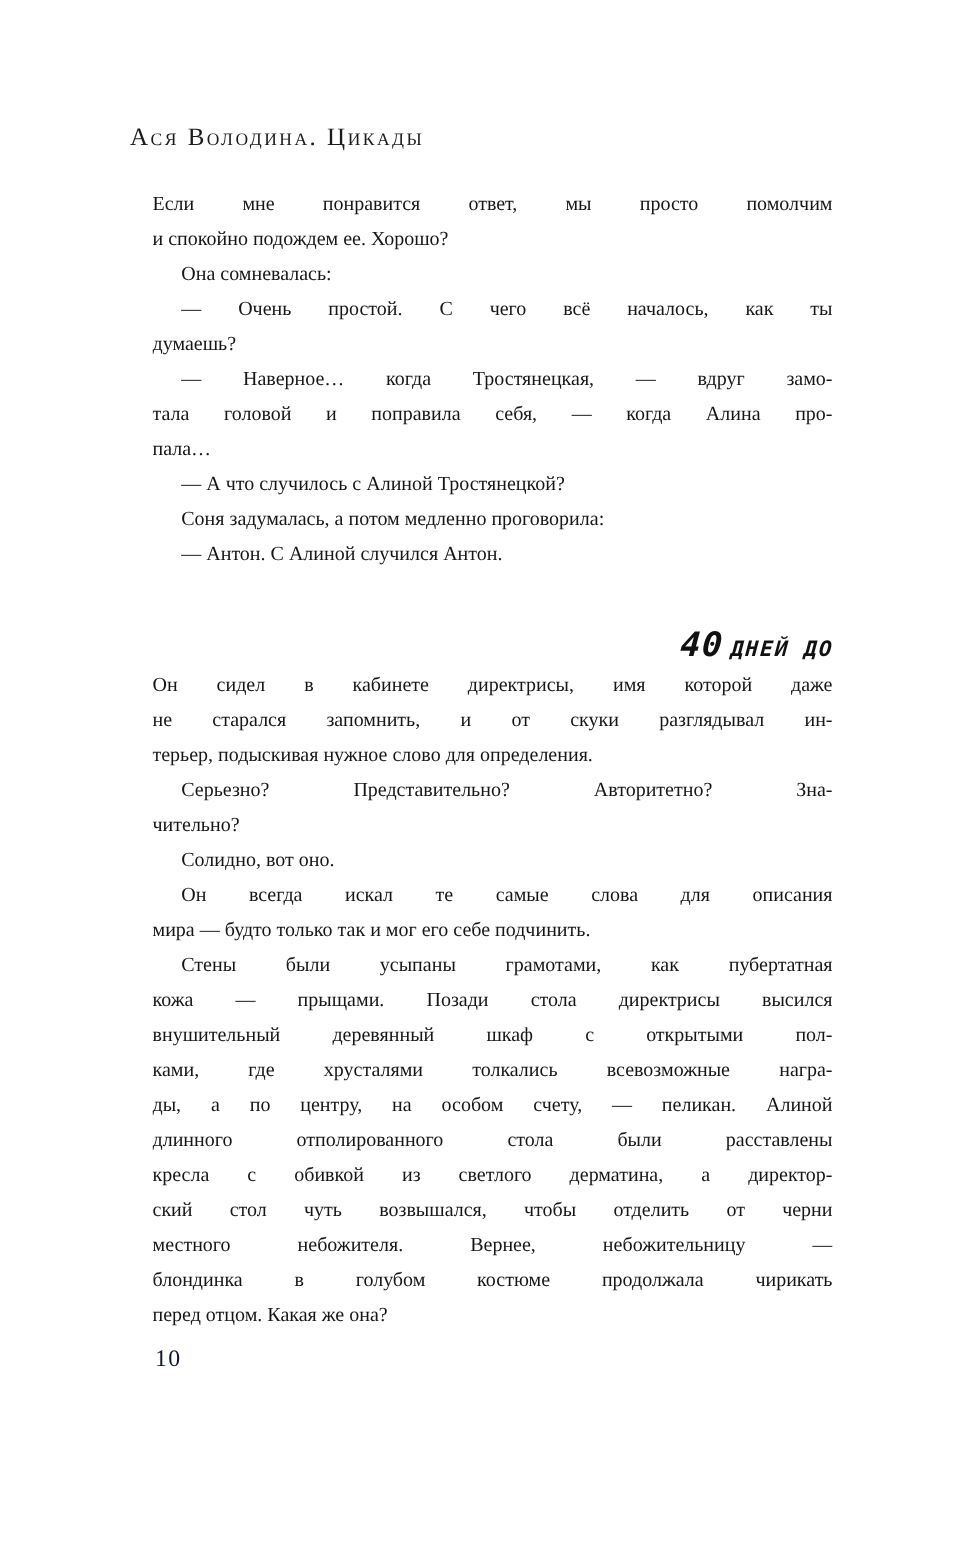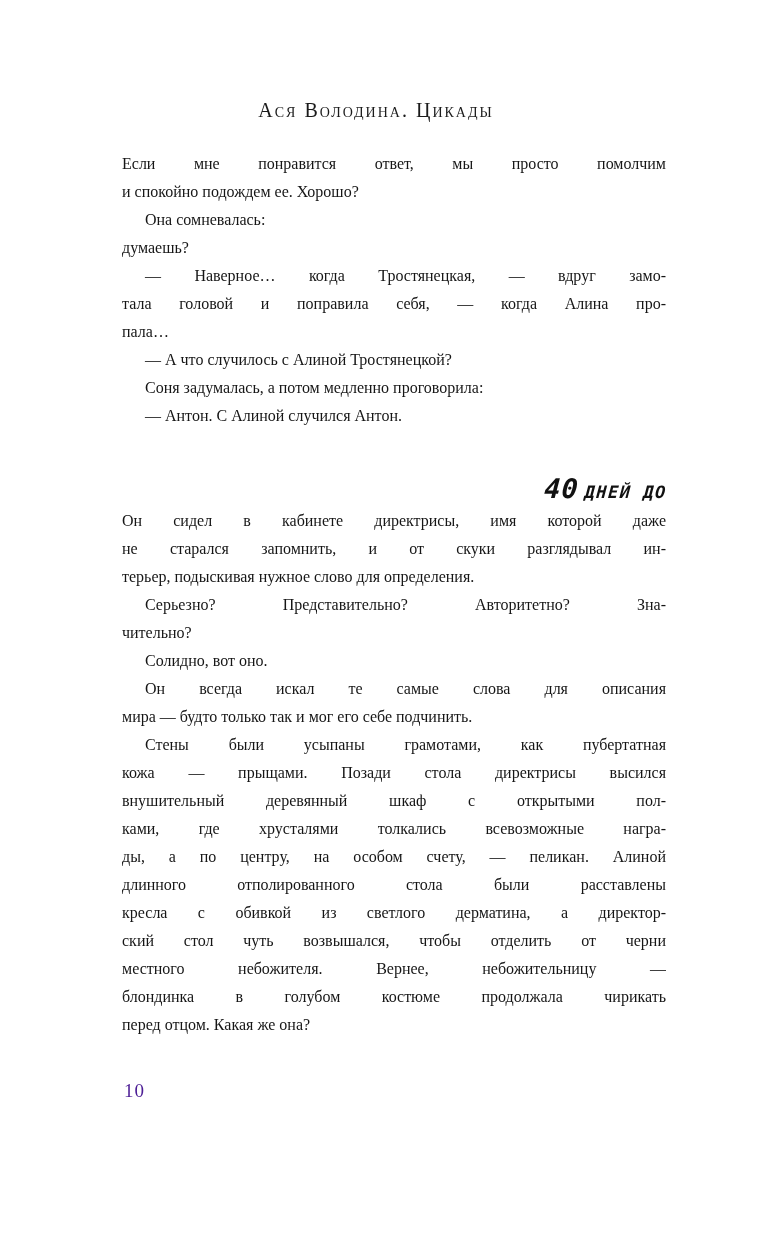--- a/index.html
+++ b/index.html
@@ -13,21 +13,20 @@
     height: 1240px;
     background: #ffffff;
     color: #161616;
     font-family: "Liberation Serif", "DejaVu Serif", serif;
     overflow: hidden;
   }
   .running-header {
     margin-top: 98px;
     margin-left: 122px;
     width: 544px;
-    text-align: center;
     transform: translateX(-18px);
     font-size: 20px;
     line-height: 24px;
     font-variant: small-caps;
     letter-spacing: 2px;
     color: #1b1b1b;
   }
   .text-column {
     margin-left: 122px;
     width: 544px;
@@ -62,39 +61,40 @@
     font-size: 27px;
     letter-spacing: 1px;
   }
   .section-break .sb-label {
     font-size: 17px;
     text-transform: uppercase;
     letter-spacing: 1.5px;
     margin-left: 6px;
   }
   .page-number {
-    margin-top: 40px;
+    margin-top: 9px;
     margin-left: 124px;
     font-size: 19px;
     line-height: 24px;
     letter-spacing: 1px;
-    color: #4c1d95;
+    color: #0f172a;
   }
 </style>
 </head>
 <body>
 
 <div class="page">
 
   <div class="running-header">Ася Володина. Цикады</div>
 
   <div class="text-column" id="block-before">
       <div class="line just">Если мне понравится ответ, мы просто помолчим</div>
       <div class="line">и спокойно подождем ее. Хорошо?</div>
       <div class="line indent">Она сомневалась:</div>
+      <div class="line indent just">— Очень простой. С чего всё началось, как ты</div>
       <div class="line">думаешь?</div>
       <div class="line indent just">— Наверное… когда Тростянецкая, — вдруг замо-</div>
       <div class="line just">тала головой и поправила себя, — когда Алина про-</div>
       <div class="line">пала…</div>
       <div class="line indent">— А что случилось с Алиной Тростянецкой?</div>
       <div class="line indent">Соня задумалась, а потом медленно проговорила:</div>
       <div class="line indent">— Антон. С Алиной случился Антон.</div>
     </div>
 
   <div class="section-break">

